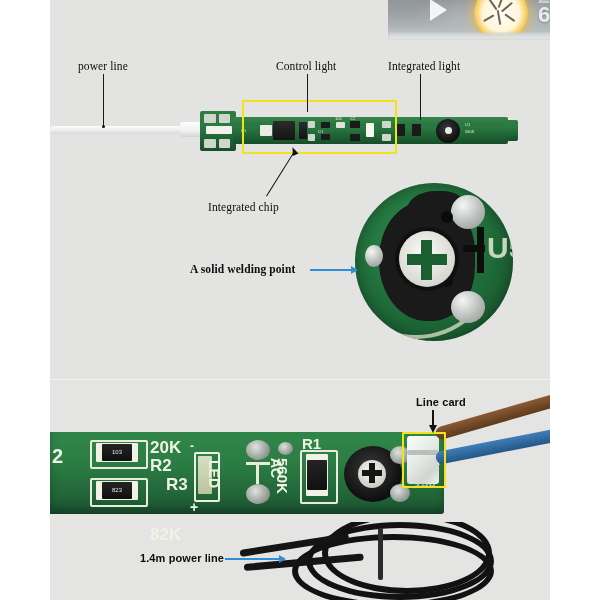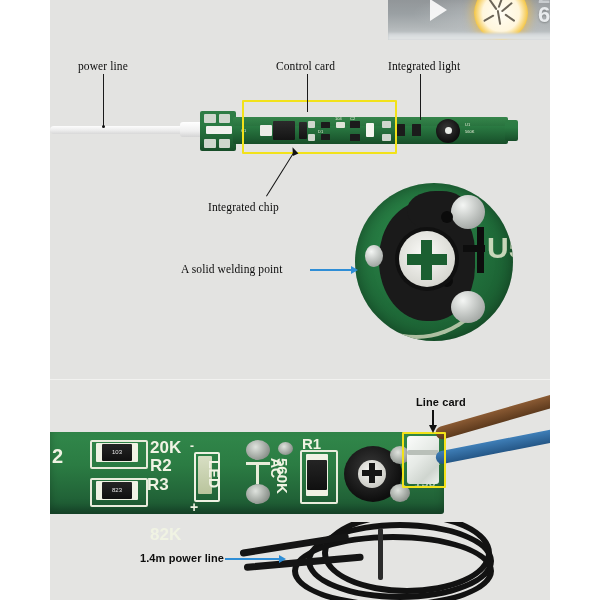--- a/index.html
+++ b/index.html
@@ -429,30 +429,30 @@
         <div class="cross-h" style="left:8px;top:23px;width:40px;height:11px;"></div>
         <div class="cross-v" style="left:22px;top:9px;width:11px;height:40px;"></div>
       </div>
       <div class="silk-u" style="left:132px;top:48px;">U5</div>
     </div>
 
     <div class="lbl" style="left:28px;top:60px;">power line</div>
     <div class="leader-v" style="left:53px;top:74px;height:52px;"></div>
     <div class="dot" style="left:52px;top:125px;"></div>
 
-    <div class="lbl" style="left:226px;top:60px;">Control card</div>
+    <div class="lbl" style="left:226px;top:60px;">Control light</div>
     <div class="leader-v" style="left:257px;top:74px;height:38px;"></div>
 
     <div class="lbl" style="left:338px;top:60px;">Integrated light</div>
     <div class="leader-v" style="left:370px;top:74px;height:46px;"></div>
 
     <div class="lbl" style="left:158px;top:201px;">Integrated chip</div>
     <div class="leader-diag arrow-up-diag" style="left:216px;top:196px;width:52px;transform:rotate(-58deg);"></div>
 
-    <div class="lbl" style="left:131px;top:263px;">A solid welding point</div>
+    <div class="lbl" style="left:140px;top:263px;font-weight:bold;">A solid welding point</div>
     <div class="arrow-blue" style="left:260px;top:269px;width:42px;"></div>
   </div>
 
   <div class="panel-sep" style="top:379px;"></div>
 
   <div class="panel" id="panel-bottom">
 
     <div id="board-bottom" style="left:0px;top:52px;">
       <div class="pcbb"></div>
 
@@ -464,21 +464,21 @@
         <div class="code" style="line-height:19px;">103</div>
       </div>
       <div class="bsilk" style="left:100px;top:7px;font-size:17px;">20K</div>
       <div class="bsilk" style="left:100px;top:25px;font-size:17px;">R2</div>
 
       <div style="position:absolute;left:40px;top:46px;width:54px;height:25px;border:2px solid #e9ecdc;border-radius:2px;"></div>
       <div class="res" style="left:46px;top:49px;width:42px;height:19px;">
         <div class="body"></div>
         <div class="code" style="line-height:19px;">823</div>
       </div>
-      <div class="bsilk" style="left:97px;top:44px;font-size:17px;">R3</div>
+      <div class="bsilk" style="left:116px;top:44px;font-size:17px;">R3</div>
       <div class="bsilk" style="left:100px;top:62px;font-size:17px;margin-top:32px;">82K</div>
 
       <div style="position:absolute;left:144px;top:20px;width:22px;height:46px;border:2px solid #eef1e2;border-radius:2px;"></div>
       <div style="position:absolute;left:148px;top:24px;width:14px;height:38px;background:linear-gradient(180deg,#d8dfc4,#b9c49c);border-radius:1px;"></div>
       <div class="bsilk" style="left:140px;top:8px;font-size:12px;">-</div>
       <div class="bsilk" style="left:140px;top:68px;font-size:14px;">+</div>
       <div class="bsilk" style="left:171px;top:28px;font-size:14px;transform:rotate(90deg);transform-origin:0 0;">LED</div>
 
       <div class="via" style="left:196px;top:8px;width:24px;height:20px;"></div>
       <div class="via" style="left:196px;top:52px;width:24px;height:20px;"></div>

